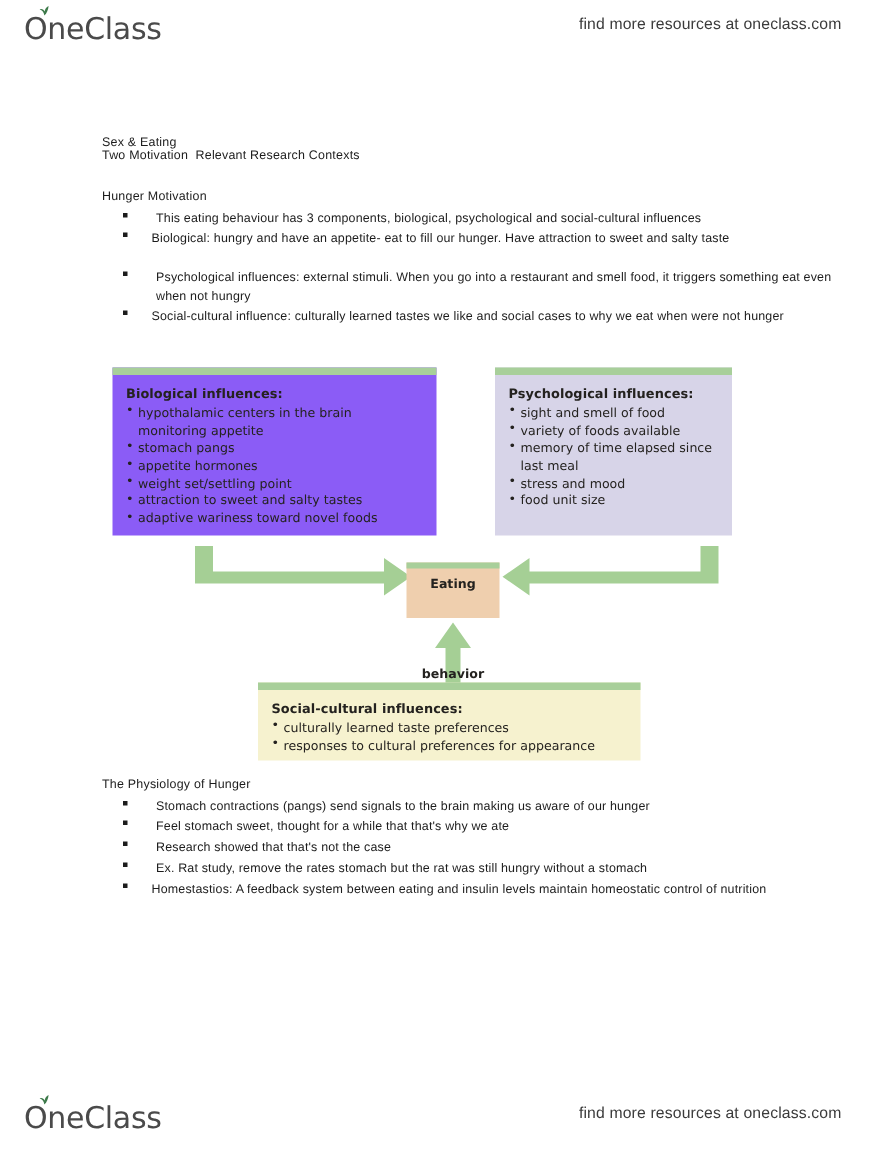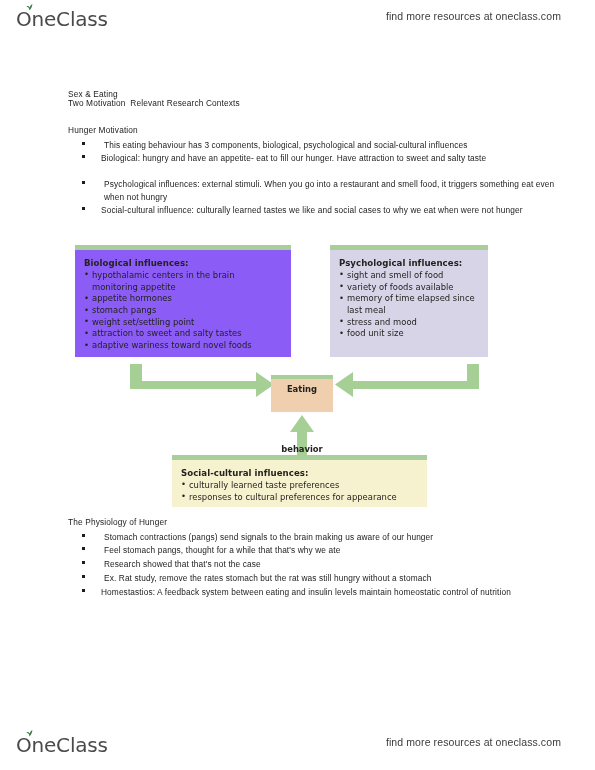--- a/index.html
+++ b/index.html
@@ -234,21 +234,21 @@
   </div>
 
   <div class="line heading" style="top:516px;">The Physiology of Hunger</div>
 
   <div class="bullet-row" style="top:531px;">
     <span class="bullet-dot"></span>
     <div class="bullet-text">Stomach contractions (pangs) send signals to the brain making us aware of our hunger</div>
   </div>
   <div class="bullet-row" style="top:544px;">
     <span class="bullet-dot"></span>
-    <div class="bullet-text">Feel stomach pangs, thought for a while that that's why we ate</div>
+    <div class="bullet-text">Feel stomach sweet, thought for a while that that's why we ate</div>
   </div>
   <div class="bullet-row" style="top:558px;">
     <span class="bullet-dot"></span>
     <div class="bullet-text">Research showed that that's not the case</div>
   </div>
   <div class="bullet-row" style="top:572px;">
     <span class="bullet-dot"></span>
     <div class="bullet-text">Ex. Rat study, remove the rates stomach but the rat was still hungry without a stomach</div>
   </div>
   <div class="bullet-row" style="top:586px;">
@@ -268,22 +268,22 @@
   </svg>
 
   <svg class="arrow" id="arrow-up" width="28" height="46">
     <path d="M14 1 L26 18 L19 18 L19 45 L9 45 L9 18 L2 18 Z" fill="#a5cf95"></path>
   </svg>
 
   <div class="fbox" id="box-biological">
     <div class="fbox-title">Biological influences:</div>
     <ul>
       <li>hypothalamic centers in the brain monitoring appetite</li>
+      <li>stomach pangs</li>
       <li>appetite hormones</li>
-      <li>stomach pangs</li>
       <li>weight set/settling point</li>
       <li>attraction to sweet and salty tastes</li>
       <li>adaptive wariness toward novel foods</li>
     </ul>
   </div>
 
   <div class="fbox" id="box-psychological">
     <div class="fbox-title">Psychological influences:</div>
     <ul>
       <li>sight and smell of food</li>

